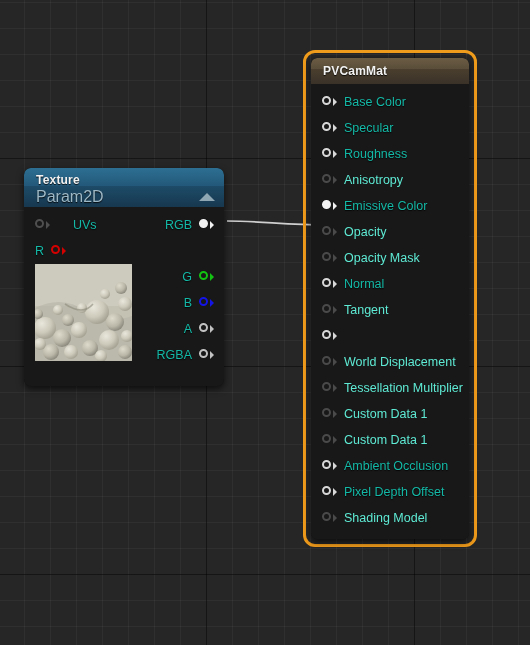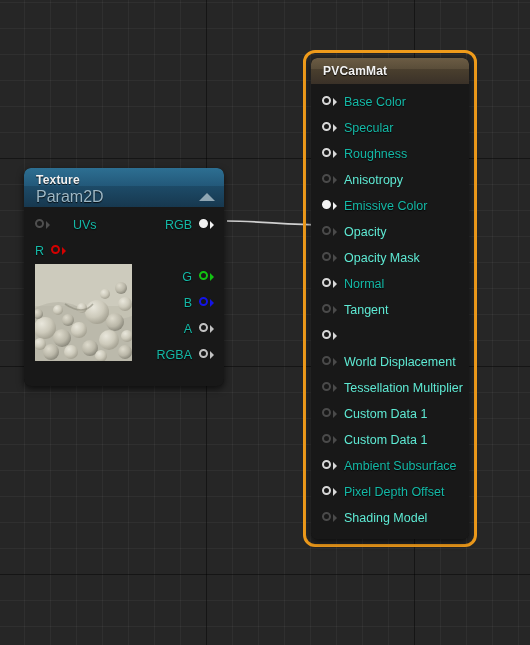--- a/index.html
+++ b/index.html
@@ -410,21 +410,21 @@
           </span>
           <span class="pin-gap"></span>
           <span class="pin-label">Custom Data 1</span>
         </div>
         <div class="pin-row">
           <span class="pin">
             <span class="ring"></span>
             <span class="arrow"></span>
           </span>
           <span class="pin-gap"></span>
-          <span class="pin-label">Ambient Subsurface</span>
+          <span class="pin-label">Ambient Occlusion</span>
         </div>
         <div class="pin-row">
           <span class="pin">
             <span class="ring"></span>
             <span class="arrow"></span>
           </span>
           <span class="pin-gap"></span>
           <span class="pin-label">Pixel Depth Offset</span>
         </div>
         <div class="pin-row disabled">

